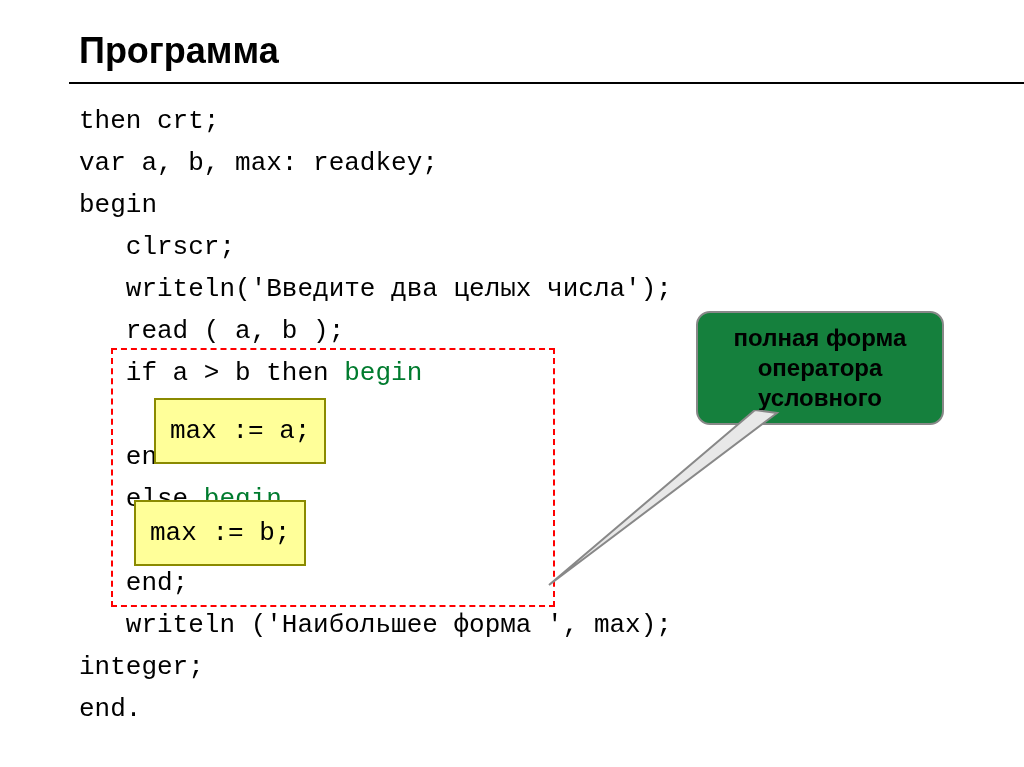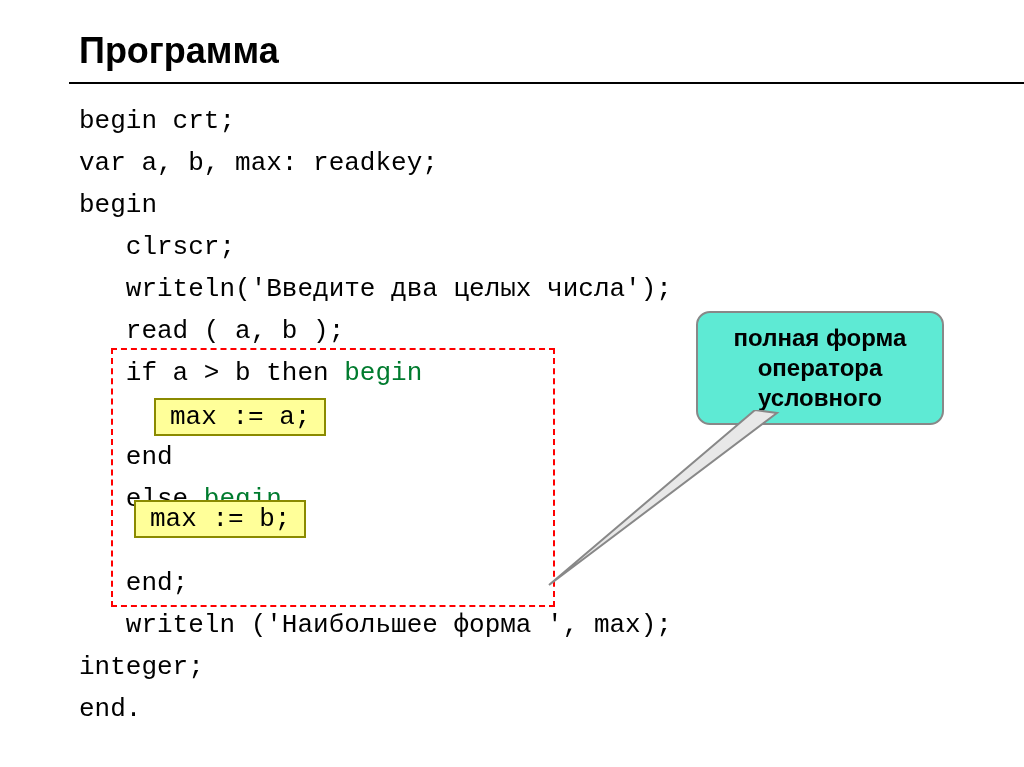--- a/index.html
+++ b/index.html
@@ -44,31 +44,31 @@
     color: #000;
     white-space: pre;
   }
   .kw-begin { color: #007b2e; }
   .yellow-box {
     position: absolute;
     background: #ffff99;
     border: 2px solid #8a8a00;
     font-family: "Courier New", monospace;
     font-size: 26px;
-    padding: 2px 14px;
+    padding: 16px 14px;
     box-sizing: border-box;
   }
   .dashed-box {
     position: absolute;
     border: 2px dashed #ff0000;
     background: transparent;
   }
   .callout {
     position: absolute;
-    background: #5eead4;
+    background: #15803d;
     border: 2px solid #888;
     border-radius: 14px;
     text-align: center;
     font-family: Arial, sans-serif;
     font-size: 24px;
     font-weight: bold;
     color: #000;
     padding: 10px 18px;
     box-sizing: border-box;
     line-height: 30px;
@@ -79,21 +79,21 @@
   }
 </style>
 </head>
 <body>
 
 <div class="slide">
 
   <div class="title">Программа</div>
   <div class="title-underline"></div>
 
-  <div class="code"><span>begin crt;</span>
+  <div class="code"><span>then crt;</span>
 <span>var a, b, max: readkey;</span>
 <span>begin</span>
 <span>   clrscr;</span>
 <span>   writeln('Введите два целых числа');</span>
 <span>   read ( a, b );</span>
 <span>   if a &gt; b then </span><span class="kw-begin">begin</span>
 <span></span>
 <span>   end</span>
 <span>   else </span><span class="kw-begin">begin</span>
 <span></span>

